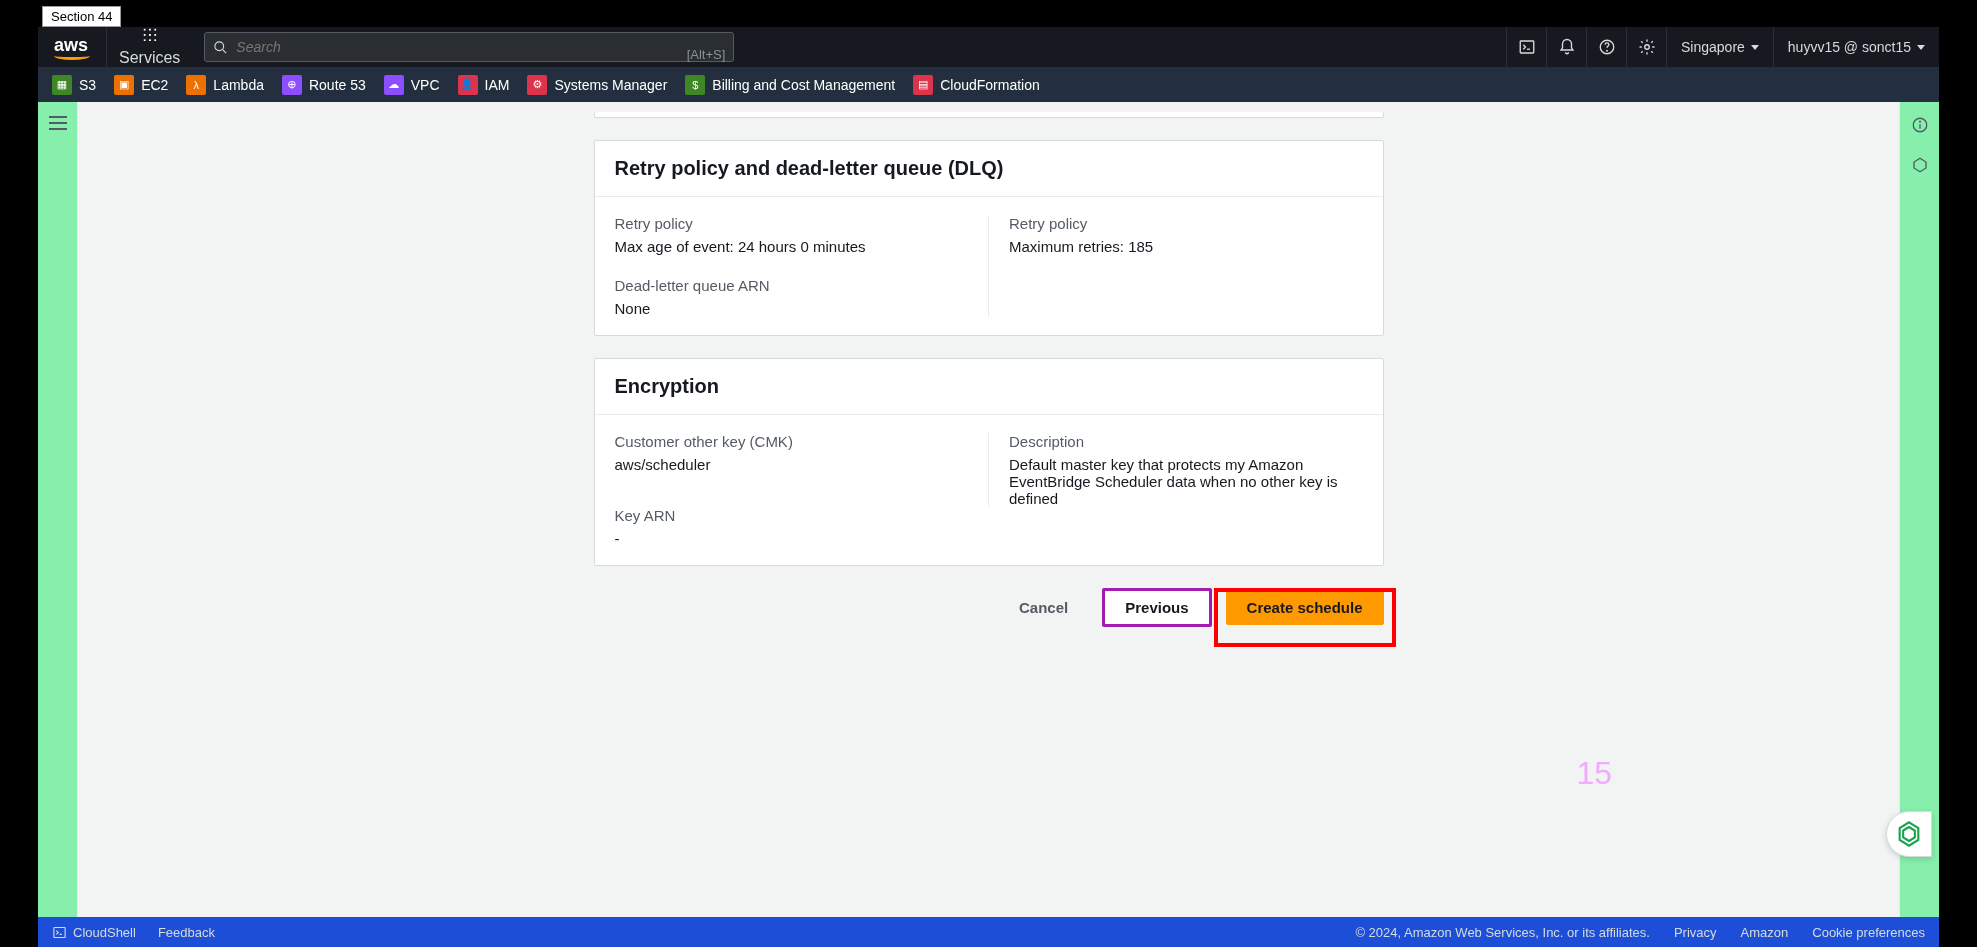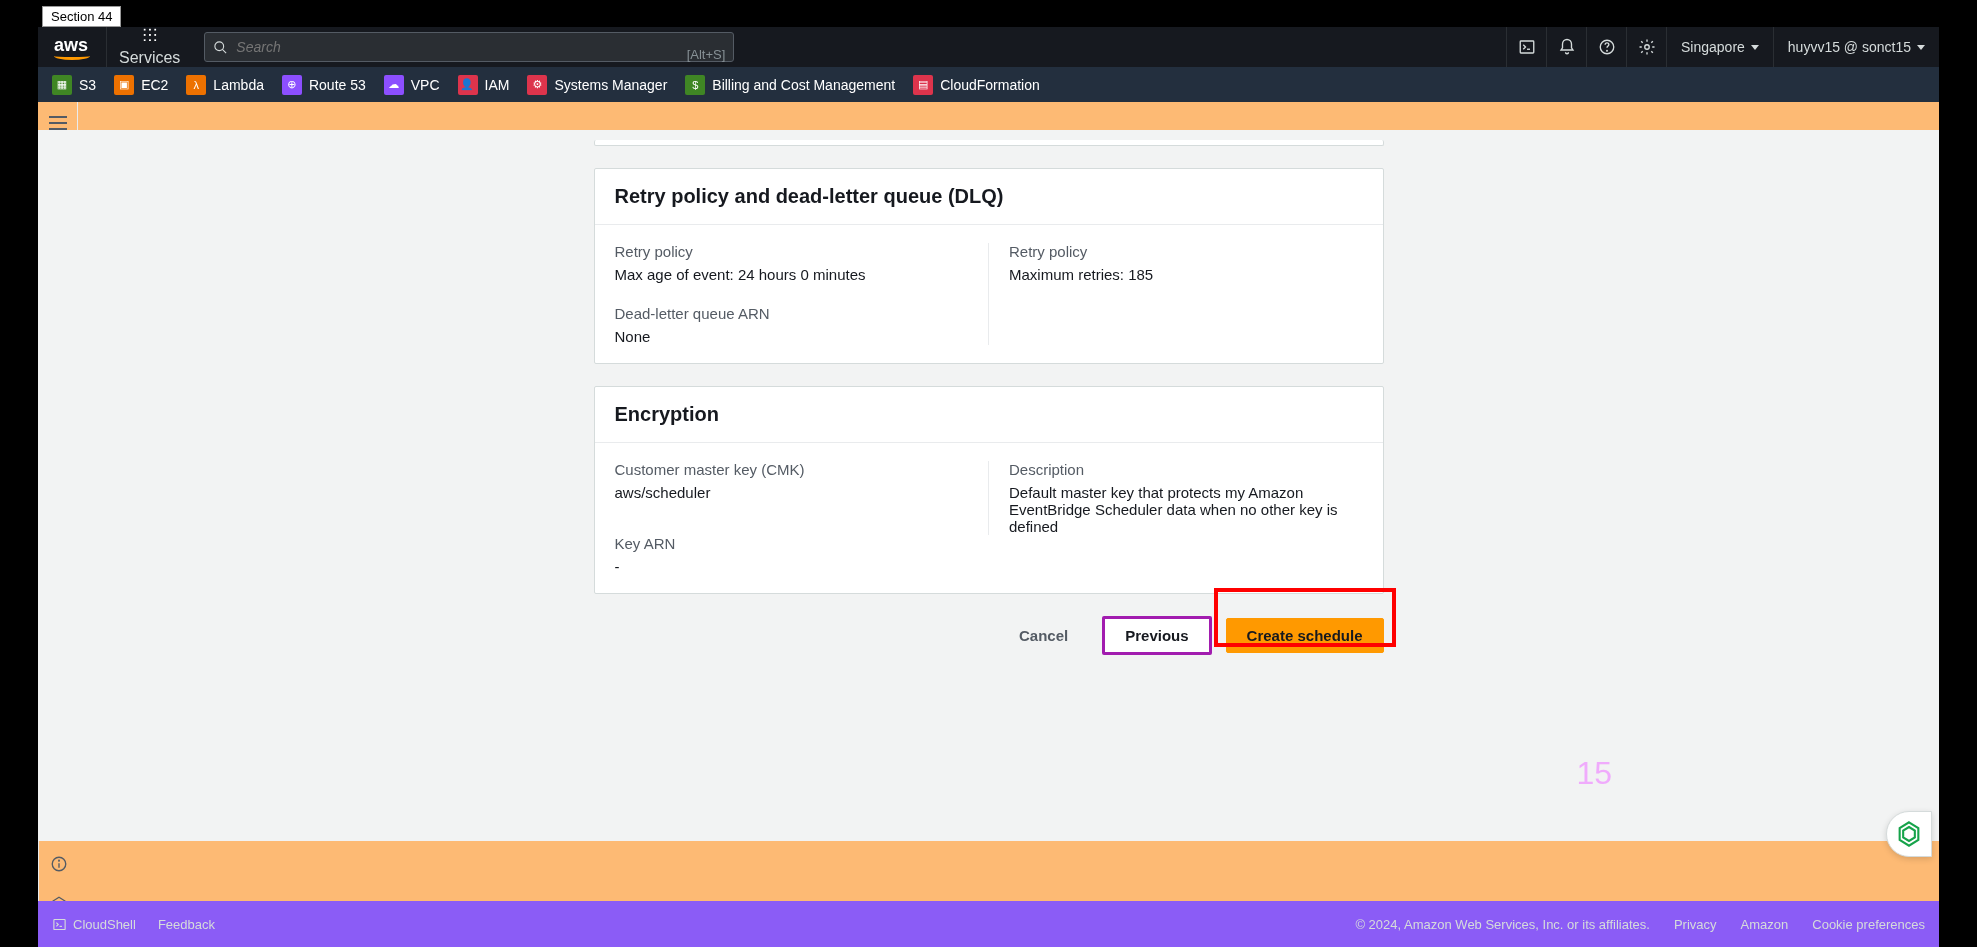--- a/index.html
+++ b/index.html
@@ -34,21 +34,21 @@
     .svc-ec2 { background: #ed7100; }
     .svc-lambda { background: #ed7100; }
     .svc-r53 { background: #8c4fff; }
     .svc-vpc { background: #8c4fff; }
     .svc-iam { background: #dd344c; }
     .svc-ssm { background: #dd344c; }
     .svc-bill { background: #3f8624; }
     .svc-cfn { background: #dd344c; }
 
     
-    .workspace { position: absolute; top: 102px; left: 38px; right: 38px; bottom: 30px; background: #fdba74; display: flex; flex-direction: column; }
+    .workspace { position: absolute; top: 102px; left: 38px; right: 38px; bottom: 30px; background: #86efac; display: flex; }
     .left-rail { width: 40px; border-right: 1px solid #e9ebed; display: flex; justify-content: center; padding-top: 14px; }
     .right-rail { width: 40px; border-left: 1px solid #e9ebed; display: flex; flex-direction: column; align-items: center; padding-top: 14px; gap: 18px; }
     .hamburger { width: 18px; height: 14px; display: flex; flex-direction: column; justify-content: space-between; cursor: pointer; }
     .hamburger span { height: 2px; background: #545b64; }
 
     .content { flex: 1; background: #f2f3f3; display: flex; justify-content: center; overflow: auto; }
     .form-area { width: 790px; padding: 10px 0 30px 0; }
 
     .card { background: #fff; border: 1px solid #d5dbdb; border-radius: 2px; margin-bottom: 22px; }
     .card-stub { height: 6px; background: #fff; border: 1px solid #d5dbdb; border-radius: 2px; margin-bottom: 22px; border-top: none; }
@@ -63,21 +63,21 @@
     .field-group:last-child { margin-bottom: 0; }
 
     .footer-actions { display: flex; justify-content: flex-end; align-items: center; gap: 14px; margin-top: 6px; }
     .btn { padding: 8px 20px; font-size: 15px; font-weight: 700; border-radius: 2px; cursor: pointer; }
     .btn-link { background: transparent; border: none; color: #545b64; }
     .btn-outline { background: #fff; border: 3px solid #a21caf; color: #16191f; }
     .btn-primary { background: #ff9900; border: 1px solid #ff9900; color: #16191f; }
     .anno-num { position: absolute; color: #f0abfc; font-size: 32px; font-weight: 400; }
 
     
-    .bottombar { position: absolute; left: 38px; right: 38px; bottom: 0; height: 46px; background: #8b5cf6; display: flex; align-items: center; padding: 0 14px; color: #d5dbdb; font-size: 13px; }
+    .bottombar { position: absolute; left: 38px; right: 38px; bottom: 0; height: 30px; background: #1d4ed8; display: flex; align-items: center; padding: 0 14px; color: #d5dbdb; font-size: 13px; }
     .bottombar .left { display: flex; gap: 22px; align-items: center; }
     .bottombar .left .item { display: flex; align-items: center; gap: 6px; cursor: pointer; }
     .bottombar .spacer2 { flex: 1; }
     .bottombar .right { display: flex; gap: 24px; align-items: center; }
     .bottombar .right span { cursor: pointer; }
 
     
     .chat-fab { position: absolute; right: 45px; bottom: 90px; width: 46px; height: 46px; border-radius: 23px 0 0 23px; background: #fff; border: 1px solid #d5dbdb; display: flex; align-items: center; justify-content: center; box-shadow: 0 2px 6px rgba(0,0,0,0.15); cursor: pointer; }
     .chat-fab svg { width: 28px; height: 28px; }
 
@@ -224,21 +224,21 @@
             </div>
           </div>
         </div>
 
         <div class="card">
           <div class="card-header">Encryption</div>
           <div class="card-body">
             <div class="row2">
               <div class="col">
                 <div class="field-group">
-                  <div class="label">Customer master key (CMK)</div>
+                  <div class="label">Customer other key (CMK)</div>
                   <div class="value">aws/scheduler</div>
                 </div>
               </div>
               <div class="divider"></div>
               <div class="col">
                 <div class="field-group">
                   <div class="label">Description</div>
                   <div class="value">Default master key that protects my Amazon EventBridge Scheduler data when no other key is defined</div>
                 </div>
               </div>

